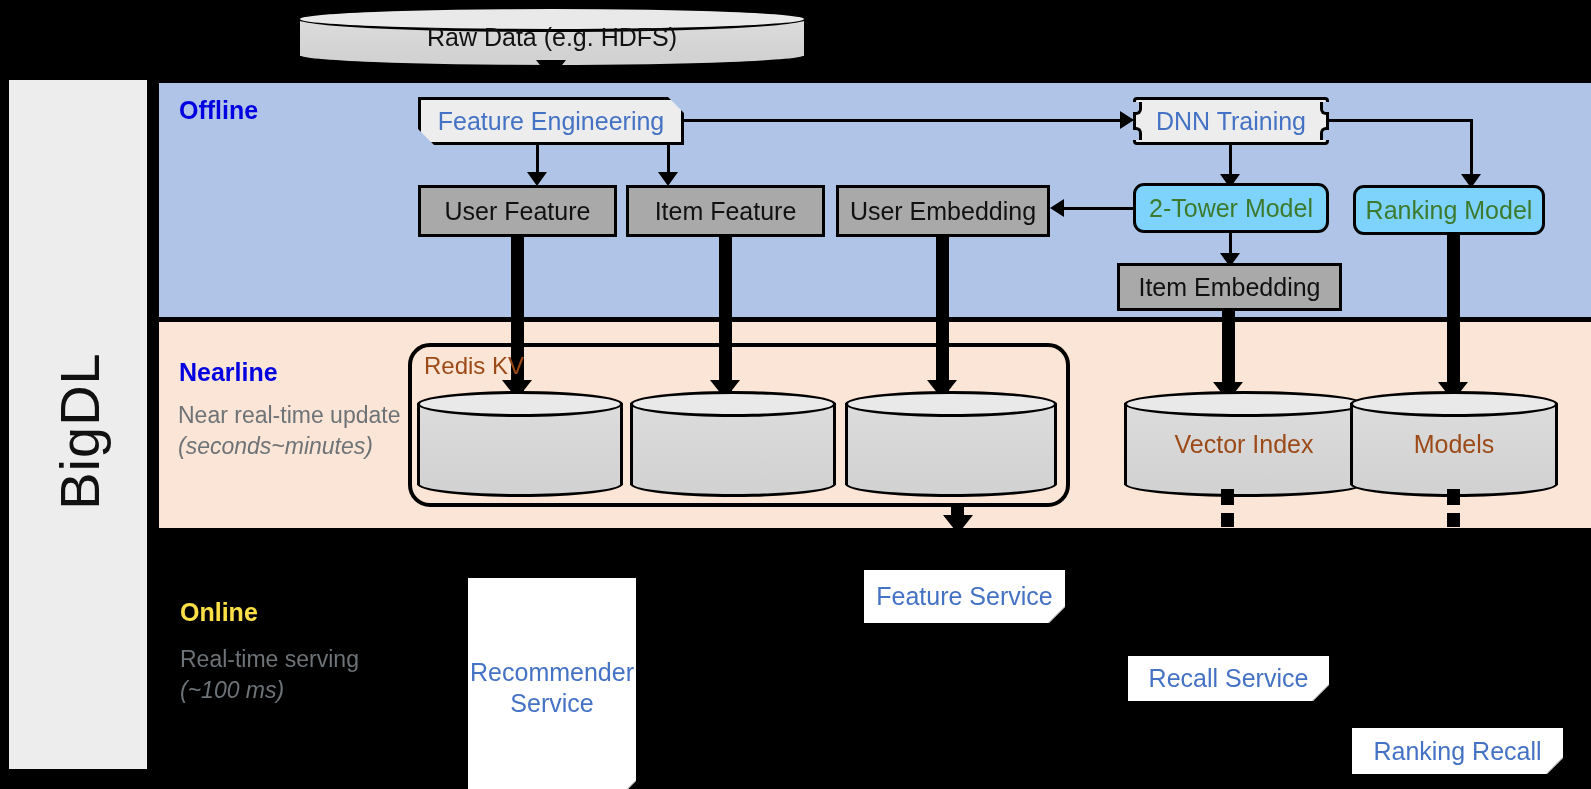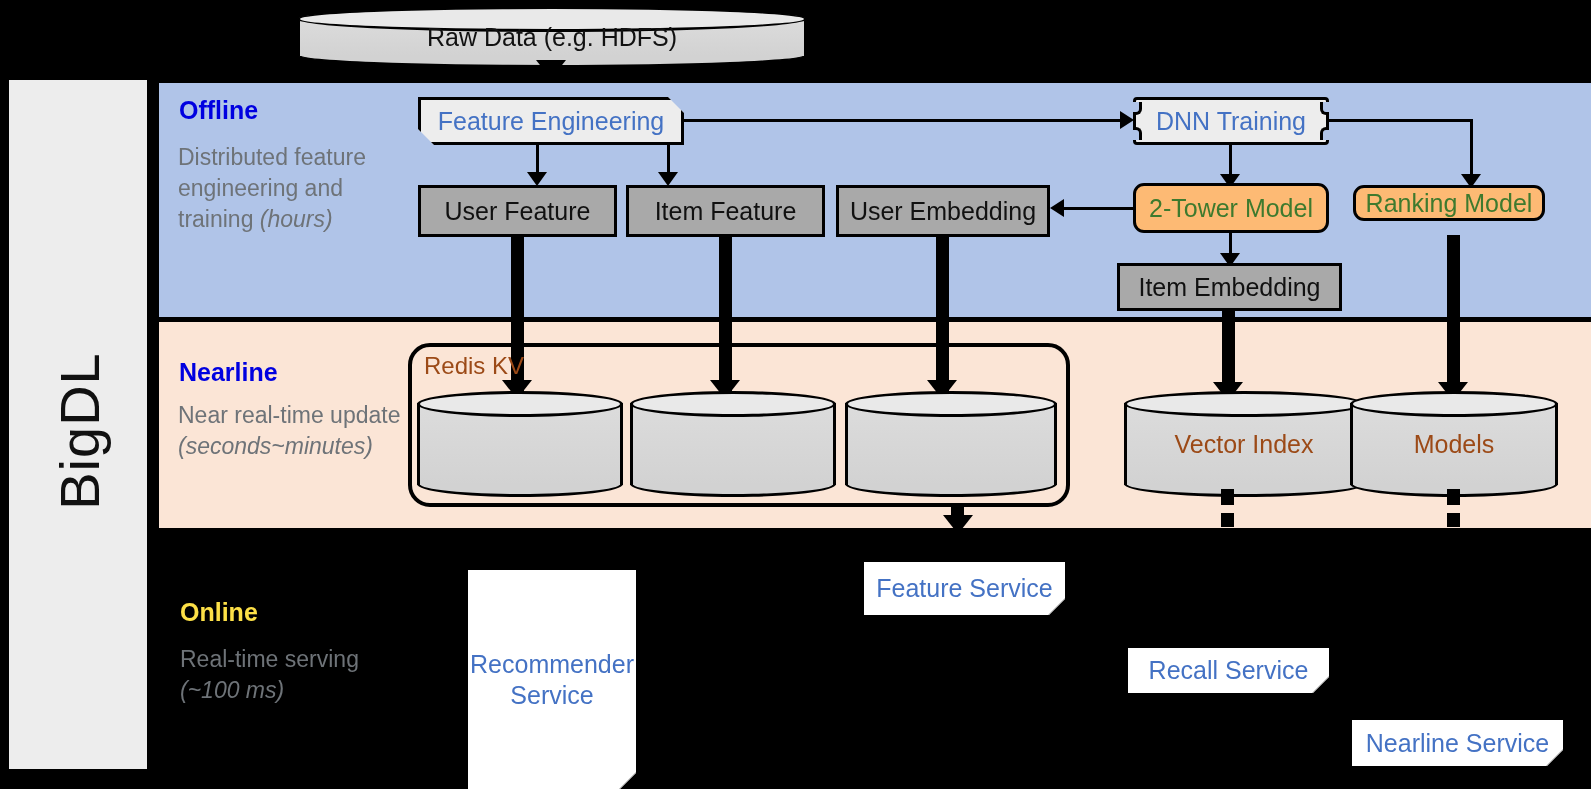--- a/index.html
+++ b/index.html
@@ -34,39 +34,39 @@
   #cap-online-s{left:180px;top:644px;width:230px;}
 
   
   .node{position:absolute;box-sizing:border-box;display:flex;align-items:center;
         justify-content:center;text-align:center;}
   .grey-box{background:#A9A9A9;border:3px solid #000;color:#111;font-size:25px;}
   .plaque{background:#EDEDED;border:3px solid #000;color:#4472C4;font-size:25px;
           clip-path:polygon(0 0, calc(100% - 16px) 0, 100% 16px, 100% 100%, 16px 100%, 0 calc(100% - 16px));}
   .flange{background:#EDEDED;border:3px solid #000;color:#4472C4;font-size:25px;border-radius:4px;}
   .flange::before,.flange::after{content:"";position:absolute;width:12px;height:14px;background:transparent;}
-  .rounded-green{background:#fdba74;border:3px solid #000;color:#3E7A2E;font-size:25px;border-radius:11px;}
+  .rounded-green{background:#7dd3fc;border:3px solid #000;color:#3E7A2E;font-size:25px;border-radius:11px;}
 
   
   .cyl{position:absolute;}
   .cyl .body{position:absolute;left:0;right:0;top:12px;bottom:12px;
              background:linear-gradient(180deg,#DCDCDC,#D2D2D2);
              border-left:3px solid #000;border-right:3px solid #000;}
   .cyl .top{position:absolute;left:0;right:0;top:0;height:26px;border-radius:50%;
             background:#E9E9E9;border:3px solid #000;box-sizing:border-box;}
   .cyl .bot{position:absolute;left:0;right:0;bottom:0;height:26px;border-radius:50%;
             background:#D2D2D2;border:3px solid #000;box-sizing:border-box;}
   .cyl .lbl{position:absolute;left:0;right:0;top:0;bottom:0;display:flex;align-items:center;
             justify-content:center;font-size:25px;color:#9C4A17;z-index:3;}
 
   
   .doc{position:absolute;background:#FFFFFF;box-sizing:border-box;display:flex;
        align-items:center;justify-content:center;text-align:center;
        color:#4472C4;font-size:25px;line-height:31px;
-       clip-path:polygon(0 0,100% 0,100% calc(100% - 16px),calc(100% - 16px) 100%,0 100%);}
+       clip-path:polygon(0 0,100% 0,100% calc(100% - 16px),calc(100% - 16px) 100%,0 100%);margin-top:8px;}
   .doc .fold{position:absolute;right:0;bottom:0;width:17px;height:17px;
              background:#9C9C9C;clip-path:polygon(100% 0,0 100%,100% 100%);}
   .thick{position:absolute;background:#000;width:13px;}
   .thin{position:absolute;background:#000;width:3px;}
   .hthin{position:absolute;background:#000;height:3px;}
   .arrowdown{position:absolute;width:0;height:0;border-left:10px solid transparent;
              border-right:10px solid transparent;border-top:14px solid #000;}
   .arrowdown.big{border-left-width:15px;border-right-width:15px;border-top-width:19px;}
   .arrowleft{position:absolute;width:0;height:0;border-top:9px solid transparent;
              border-bottom:9px solid transparent;border-right:14px solid #000;}
@@ -86,21 +86,20 @@
 
   <div class="band" id="band-offline"></div>
   <div class="band" id="band-nearline"></div>
   <div class="band" id="band-online"></div>
 
   <div id="bigdl-rail">
     <div id="bigdl-label">BigDL</div>
   </div>
 
   <div class="cap-title" id="cap-offline-t">Offline</div>
-  <div class="cap-sub" id="cap-offline-s"><span>Distributed feature engineering and training </span><i>(hours)</i></div>
 
   <div class="cap-title" id="cap-nearline-t">Nearline</div>
   <div class="cap-sub" id="cap-nearline-s"><span>Near real-time update </span><i>(seconds~minutes)</i></div>
 
   <div class="cap-title" id="cap-online-t">Online</div>
   <div class="cap-sub" id="cap-online-s"><span>Real-time serving </span><i>(~100 ms)</i></div>
 
   <div class="cyl" style="left:297px;top:6px;width:510px;height:62px;">
     <div class="bot"></div>
     <div class="body"></div>
@@ -145,21 +144,21 @@
   <div class="node grey-box" style="left:626px;top:185px;width:199px;height:52px;">
     <span>Item Feature</span>
   </div>
   <div class="node grey-box" style="left:836px;top:185px;width:214px;height:52px;">
     <span>User Embedding</span>
   </div>
 
   <div class="node rounded-green" style="left:1133px;top:183px;width:196px;height:50px;">
     <span>2-Tower Model</span>
   </div>
-  <div class="node rounded-green" style="left:1353px;top:185px;width:192px;height:36px;">
+  <div class="node rounded-green" style="left:1353px;top:185px;width:192px;height:50px;">
     <span>Ranking Model</span>
   </div>
 
   <div class="hthin" style="left:1064px;top:207px;width:69px;"></div>
   <div class="arrowleft" style="left:1050px;top:199px;"></div>
 
   <div class="thin" style="left:1229px;top:233px;height:28px;"></div>
   <div class="arrowdown" style="left:1220px;top:253px;"></div>
 
   <div class="node grey-box" style="left:1117px;top:263px;width:225px;height:48px;">
@@ -235,17 +234,17 @@
     <span>Feature Service</span>
     <div class="fold"></div>
   </div>
 
   <div class="doc" style="left:1128px;top:648px;width:201px;height:45px;">
     <span>Recall Service</span>
     <div class="fold"></div>
   </div>
 
   <div class="doc" style="left:1352px;top:720px;width:211px;height:46px;">
-    <span>Nearline Service</span>
+    <span>Ranking Recall</span>
     <div class="fold"></div>
   </div>
 
 </div>
 
 </body></html>

